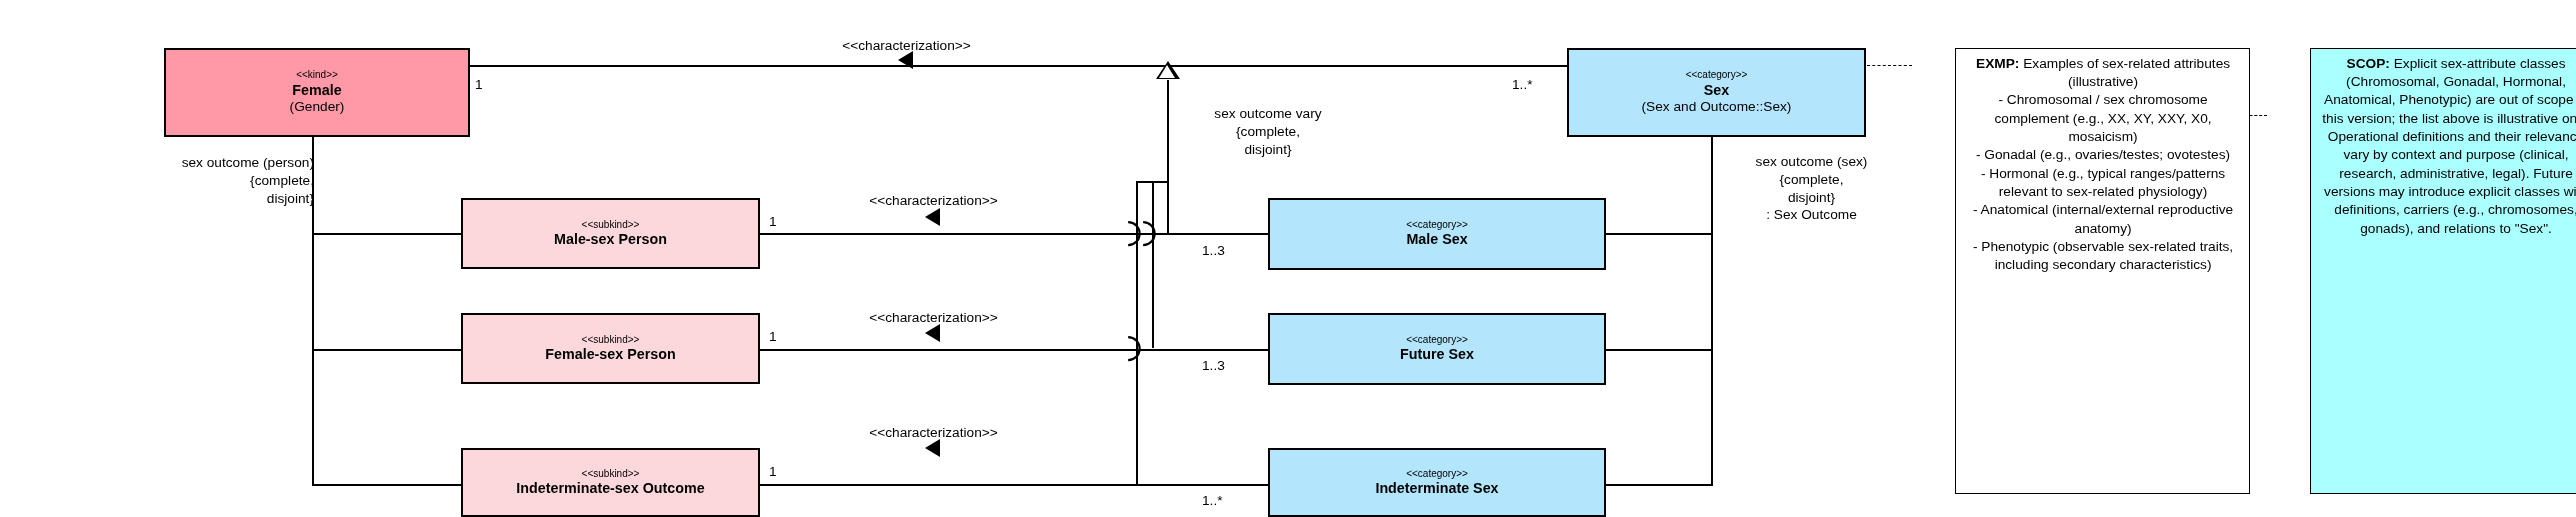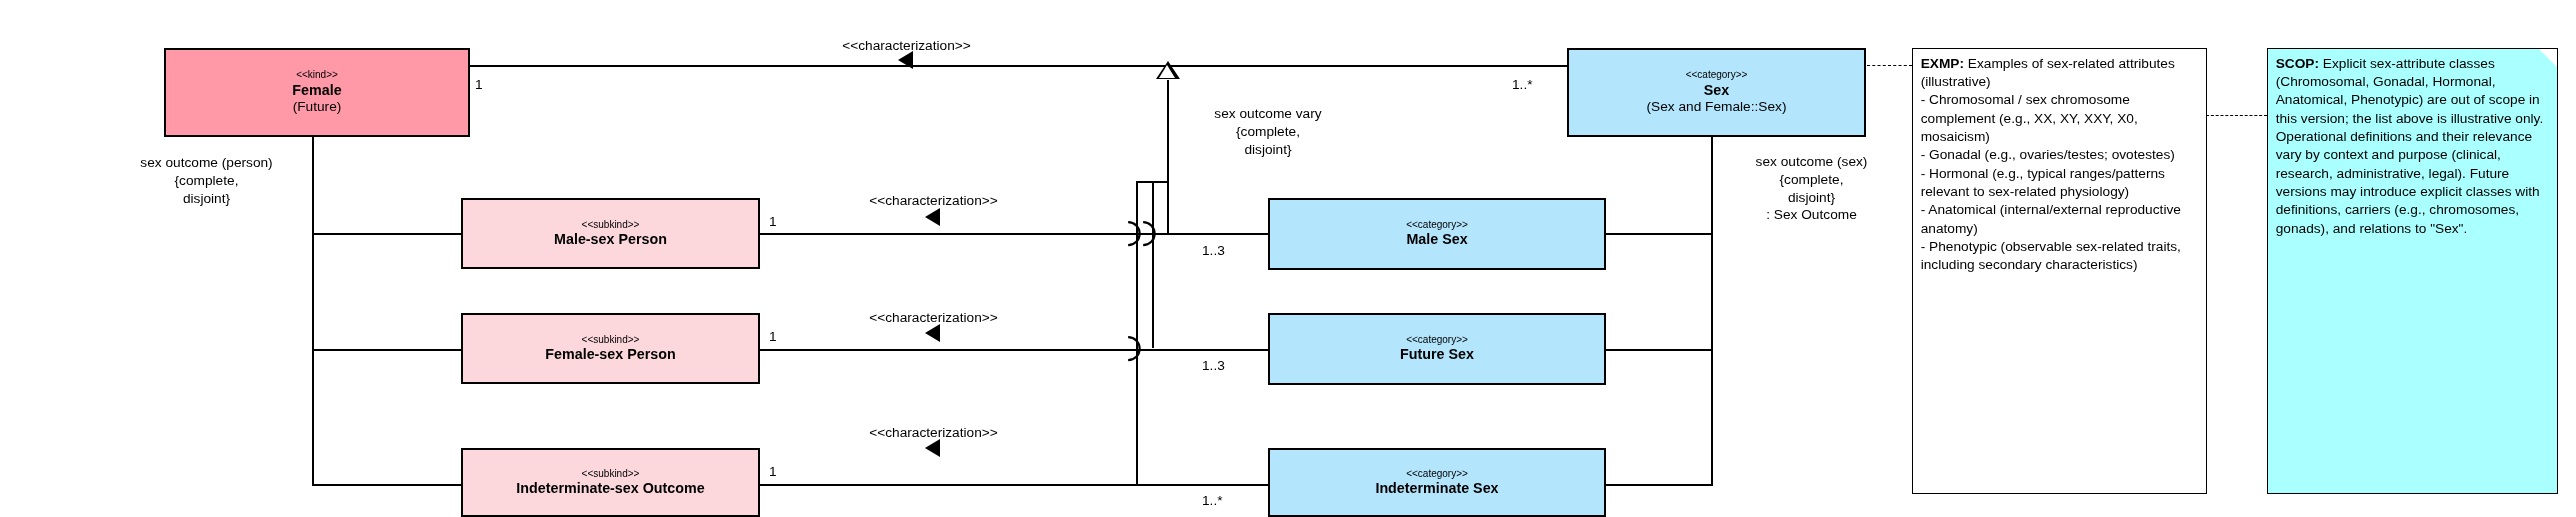--- a/index.html
+++ b/index.html
@@ -11,21 +11,21 @@
   .node{position:absolute;box-sizing:border-box;border:2.2px solid #000;
         display:flex;flex-direction:column;align-items:center;justify-content:center;
         text-align:center;line-height:1.22;}
   .node .stereo{font-size:10px;font-weight:400;color:#000;}
   .node .nm{font-size:14.3px;font-weight:bold;color:#000;}
   .node .qual{font-size:13.7px;font-weight:400;color:#000;}
 
   
   .note{position:absolute;box-sizing:border-box;border:1.6px solid #000;
         font-size:13.7px;line-height:1.34;color:#000;padding:5.5px 6.6px 4.4px 7.7px;
-        text-align:left;overflow:hidden;}
+        text-align:center;overflow:hidden;margin-left:43px;}
   .note .hd{font-weight:bold;}
   .note .fold{position:absolute;top:0;right:0;width:18.7px;height:18.7px;}
   .note .fold:before{content:"";position:absolute;top:0;right:0;width:0;height:0;
         border-left:18.7px solid transparent;border-top:18.7px solid #ffffff;}
   .note .fold:after{content:"";position:absolute;top:0;right:0;width:26px;height:26px;
         border-bottom:1.6px solid #000;transform-origin:top right;transform:rotate(45deg) translate(0,-1.6px);
         width:26px;height:0;}
 
   
   .h{position:absolute;height:0;border-top:2.2px solid #000;}
@@ -92,27 +92,27 @@
   <svg class="hop" style="left:1127px;top:335px;width:22px;height:28.5px;" viewBox="0 0 40 52" width="22" height="28.5">
     <path d="M2,4 A 13 13 0 0 1 2,46" fill="none" stroke="#000" stroke-width="4"></path>
   </svg>
 
   <div class="dash" style="left:1867px;top:65px;width:45px;"></div>
   <div class="dash" style="left:2206px;top:115px;width:61px;"></div>
 
   <div class="node" style="left:164px;top:48px;width:306px;height:89px;background:#ff99a8;">
     <div class="stereo">&lt;&lt;kind&gt;&gt;</div>
     <div class="nm">Female</div>
-    <div class="qual">(Future)</div>
+    <div class="qual">(Gender)</div>
   </div>
 
   <div class="node" style="left:1567px;top:48px;width:299px;height:89px;background:#b3e5fc;">
     <div class="stereo">&lt;&lt;category&gt;&gt;</div>
     <div class="nm">Sex</div>
-    <div class="qual">(Sex and Female::Sex)</div>
+    <div class="qual">(Sex and Outcome::Sex)</div>
   </div>
 
   <div class="node" style="left:461px;top:198px;width:299px;height:71px;background:#fcd8dc;">
     <div class="stereo">&lt;&lt;subkind&gt;&gt;</div>
     <div class="nm">Male-sex Person</div>
   </div>
 
   <div class="node" style="left:461px;top:313px;width:299px;height:71px;background:#fcd8dc;">
     <div class="stereo">&lt;&lt;subkind&gt;&gt;</div>
     <div class="nm">Female-sex Person</div>
@@ -155,21 +155,21 @@
 
   <div class="mult" style="left:769px;top:214px;">1</div>
   <div class="mult" style="left:1202px;top:243px;">1..3</div>
 
   <div class="mult" style="left:769px;top:329px;">1</div>
   <div class="mult" style="left:1202px;top:358px;">1..3</div>
 
   <div class="mult" style="left:769px;top:464px;">1</div>
   <div class="mult" style="left:1202px;top:493px;">1..*</div>
 
-  <div class="lbl c" style="left:99px;top:154px;width:215px;white-space:pre-line;">sex outcome (person)
+  <div class="lbl c" style="left:99px;top:154px;width:215px;white-space:pre-line;text-align:right;">sex outcome (person)
 {complete,
 disjoint}</div>
 
   <div class="lbl c" style="left:1180px;top:105px;width:176px;white-space:pre-line;">sex outcome vary
 {complete,
 disjoint}</div>
 
   <div class="lbl c" style="left:1718px;top:153px;width:187px;white-space:pre-line;">sex outcome (sex)
 {complete,
 disjoint}

